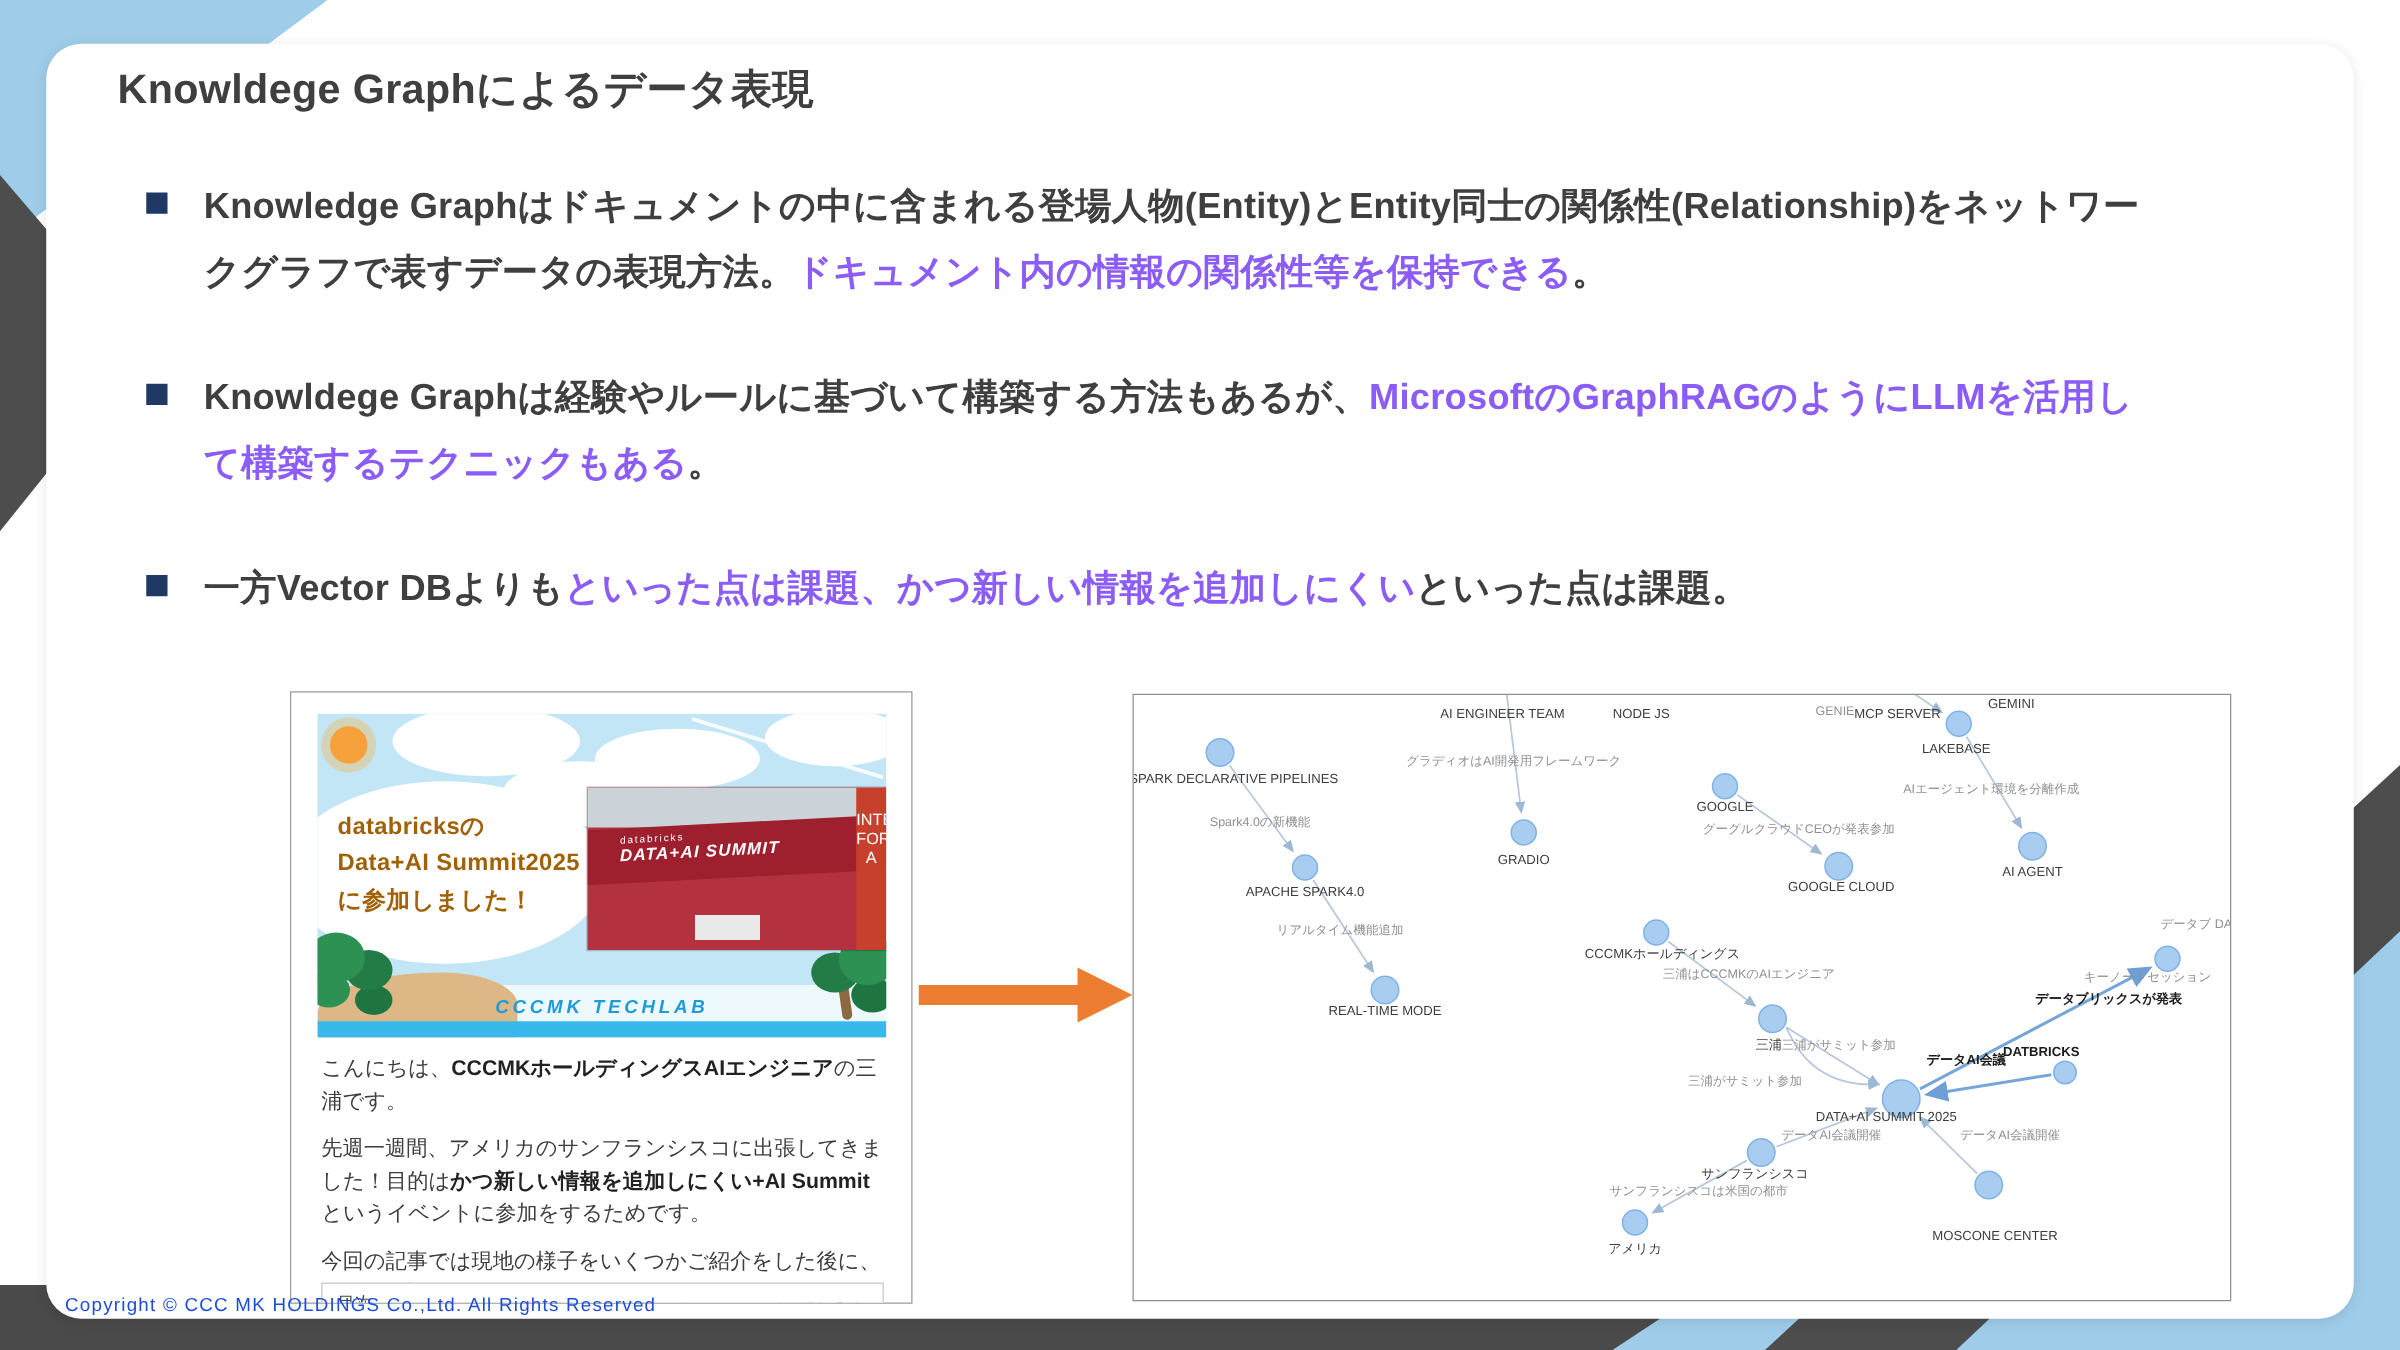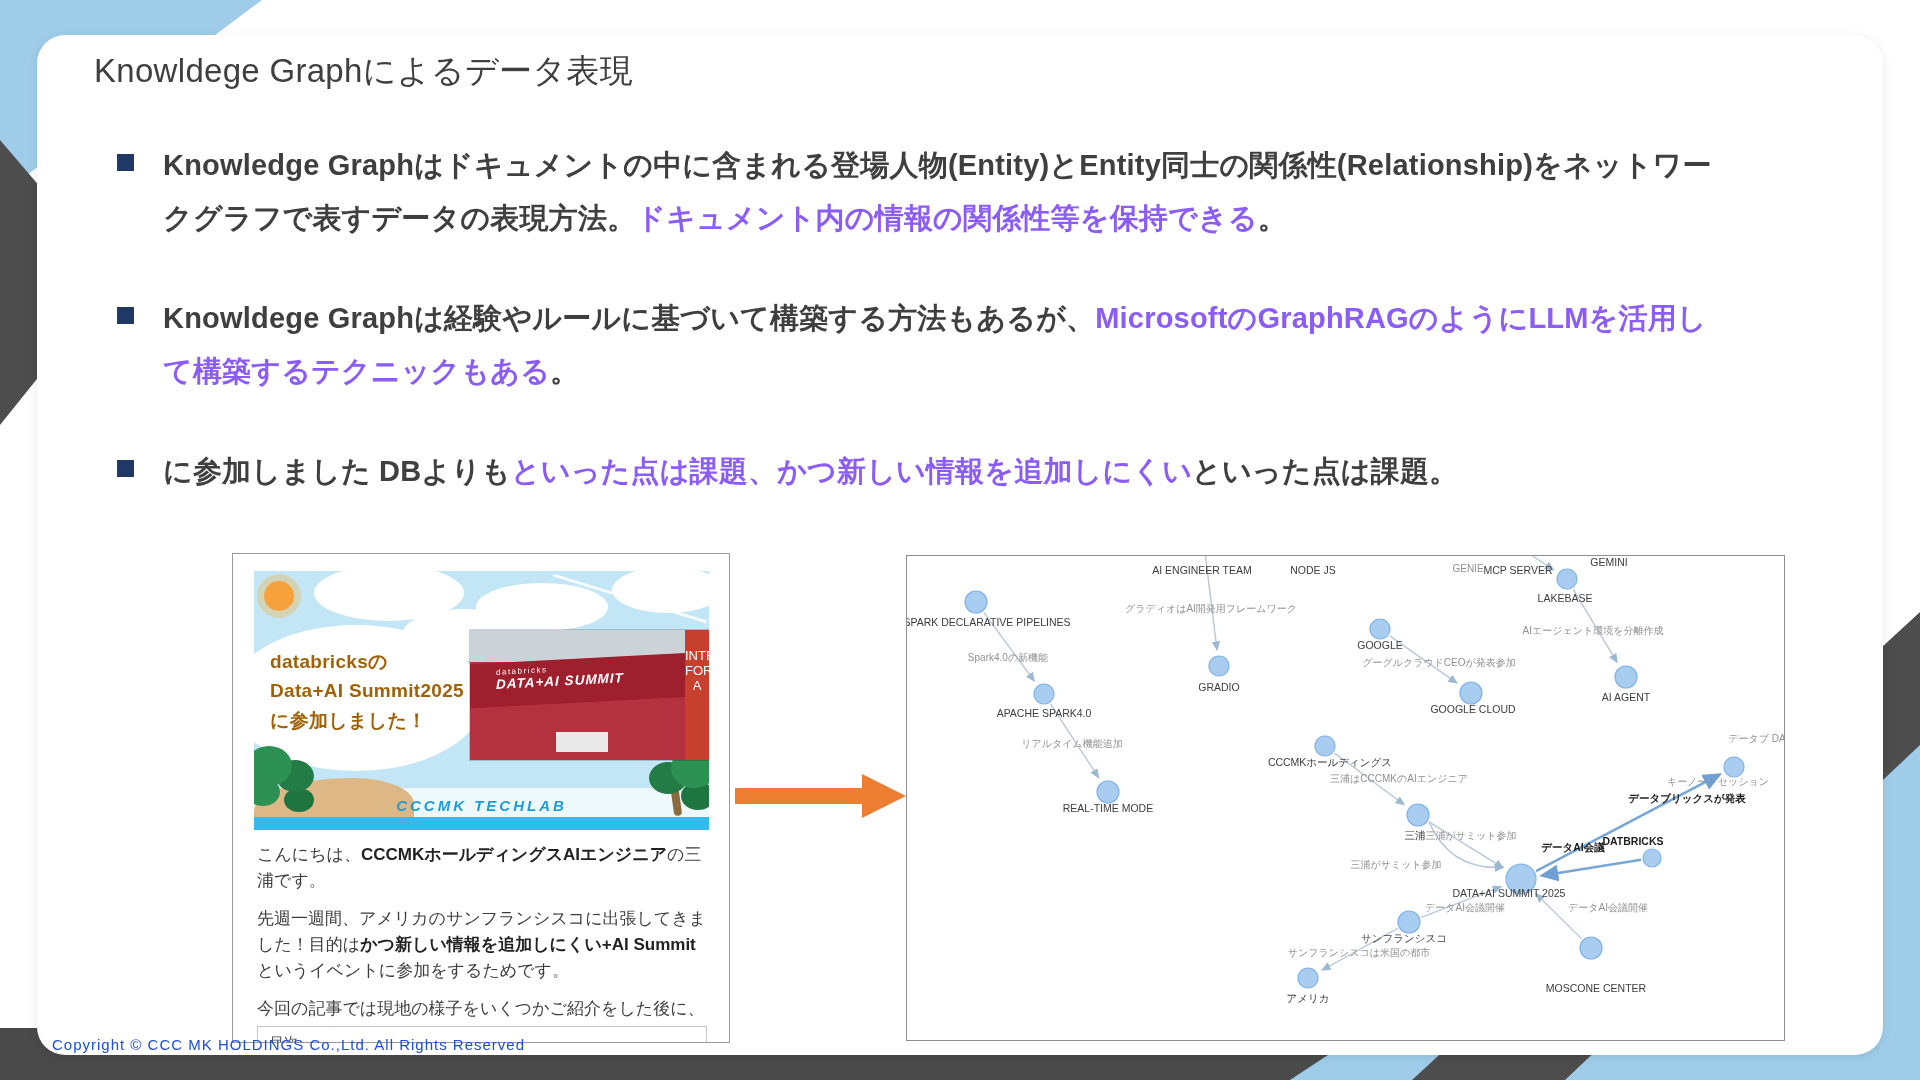--- a/index.html
+++ b/index.html
@@ -17,21 +17,21 @@
   .br-dark{background:#4d4d4d;clip-path:polygon(1920px 612px,1920px 745px,1565px 1080px,1412px 1080px);z-index:3;}
 
   
   .slide{
     position:absolute;left:37px;top:35px;width:1846px;height:1020px;
     background:#ffffff;border-radius:28px;z-index:10;
     box-shadow:0 2px 10px rgba(0,0,0,0.10);
   }
   .title{
     position:absolute;left:57px;top:14px;margin:0;
-    font-size:33px;font-weight:normal;color:#3f3f3f;letter-spacing:.3px;
+    font-size:33px;font-weight:bold;color:#3f3f3f;letter-spacing:.3px;
   }
   .bullets{position:absolute;left:80px;top:104px;width:1600px;}
   .bullet-row{display:flex;align-items:flex-start;margin-bottom:47px;}
   .bullet-square{flex:none;width:17px;height:17px;background:#1f3864;margin:15px 29px 0 0;}
   .bullet-text{font-size:29px;font-weight:bold;color:#3f3f3f;line-height:1.83;letter-spacing:.2px;width:1560px;}
   .bullet-text .accent{color:#8b5cf6;}
 
   
   .blog-card{
     position:absolute;left:195px;top:518px;width:498px;height:490px;
@@ -112,21 +112,21 @@
       <div class="bullet-row">
         <span class="bullet-square"></span>
         <div class="bullet-text"><span>Knowledge Graphはドキュメントの中に含まれる登場人物(Entity)とEntity同士の関係性(Relationship)をネットワークグラフで表すデータの表現方法。</span><span class="accent">ドキュメント内の情報の関係性等を保持できる</span><span>。</span></div>
       </div>
       <div class="bullet-row">
         <span class="bullet-square"></span>
         <div class="bullet-text"><span>Knowldege Graphは経験やルールに基づいて構築する方法もあるが、</span><span class="accent">MicrosoftのGraphRAGのようにLLMを活用して構築するテクニックもある</span><span>。</span></div>
       </div>
       <div class="bullet-row">
         <span class="bullet-square"></span>
-        <div class="bullet-text"><span>に参加しました DBよりも</span><span class="accent">といった点は課題、かつ新しい情報を追加しにくい</span><span>といった点は課題。</span></div>
+        <div class="bullet-text"><span>一方Vector DBよりも</span><span class="accent">といった点は課題、かつ新しい情報を追加しにくい</span><span>といった点は課題。</span></div>
       </div>
     </div>
 
   <div class="blog-card">
     <div class="hero">
       <div class="sun"></div>
       <div class="cloud c1"></div>
       <div class="cloud c2"></div>
       <div class="cloud c3"></div>
       <div class="cloud c4"></div>

